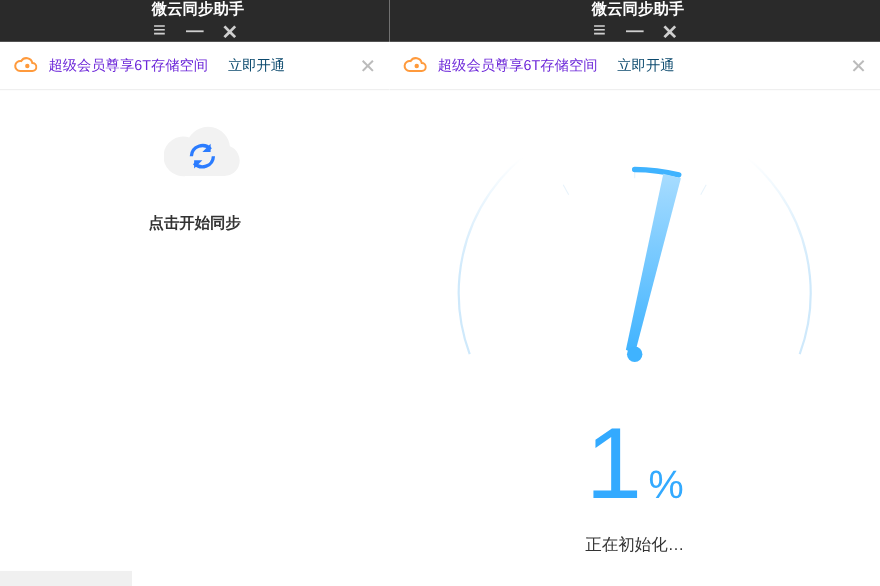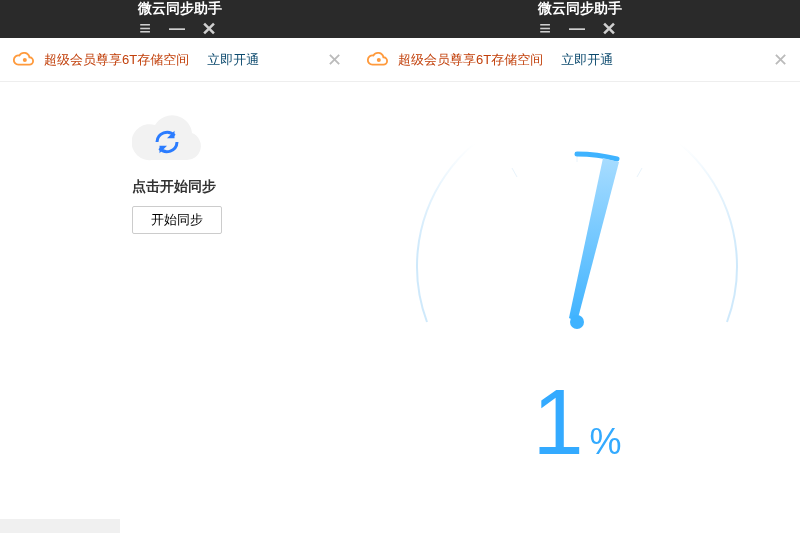--- a/index.html
+++ b/index.html
@@ -61,21 +61,21 @@
       font-size: 13px;
       color: #333;
     }
     .cloud-icon {
       width: 22px;
       height: 22px;
       margin-right: 10px;
       flex-shrink: 0;
     }
     .cloud-icon svg { display:block; }
-    .banner-text { color: #c2410c; }
+    .banner-text { color: #6d28d9; }
     .banner-link {
       color: #0c4a6e;
       margin-left: 18px;
       cursor: pointer;
     }
     .banner-close {
       margin-left: auto;
       color: #bbb;
       font-size: 18px;
       cursor: pointer;
@@ -88,21 +88,22 @@
       display: flex;
       flex-direction: column;
       align-items: center;
     }
 
     
     .sync-block {
       margin-top: 30px;
       display:flex;
       flex-direction:column;
-      align-items:flex-start;
+      align-items:flex-end;
+      gap:16px;
     }
     .cloud-big {
       width: 70px;
       height: 54px;
       position: relative;
       margin-bottom: 10px;
     }
     .cloud-shape {
       position:absolute;
       inset:0;
@@ -201,21 +202,20 @@
           <path fill="#f2f2f2" d="M20 48a18 18 0 1 1 3-35 20 20 0 0 1 37 8 14 14 0 0 1-6 27H20z"></path>
         </svg>
         <svg class="sync-arrows" viewBox="0 0 24 24">
           <path fill="none" stroke="#2b7cff" stroke-width="2.4" d="M4 12a8 8 0 0 1 14-5"></path>
           <path fill="#2b7cff" d="M18 3v6h-6z"></path>
           <path fill="none" stroke="#2b7cff" stroke-width="2.4" d="M20 12a8 8 0 0 1-14 5"></path>
           <path fill="#2b7cff" d="M6 21v-6h6z"></path>
         </svg>
       </div>
       <div class="sync-label">点击开始同步</div>
-      <button class="start-btn">开始同步</button>
     </div>
     <div class="bottom-bar"></div>
   </div>
 </div>
 
 <div class="window window-right">
   <div class="titlebar">
     <div class="title">微云同步助手</div>
     <div class="win-controls">
       <span class="win-btn menu-icon">≡</span>
@@ -262,14 +262,15 @@
 
         <polygon points="180,230 172,226 206,66 222,70" fill="url(#needleGrad)"></polygon>
 
         <circle cx="180" cy="230" r="7" fill="#3fb3ff"></circle>
       </svg>
     </div>
     <div class="percent-block">
       <span class="percent-num">1</span>
       <span class="percent-sign">%</span>
     </div>
+    <div class="status-text">正在初始化…</div>
   </div>
 </div>
 
 </body></html>

